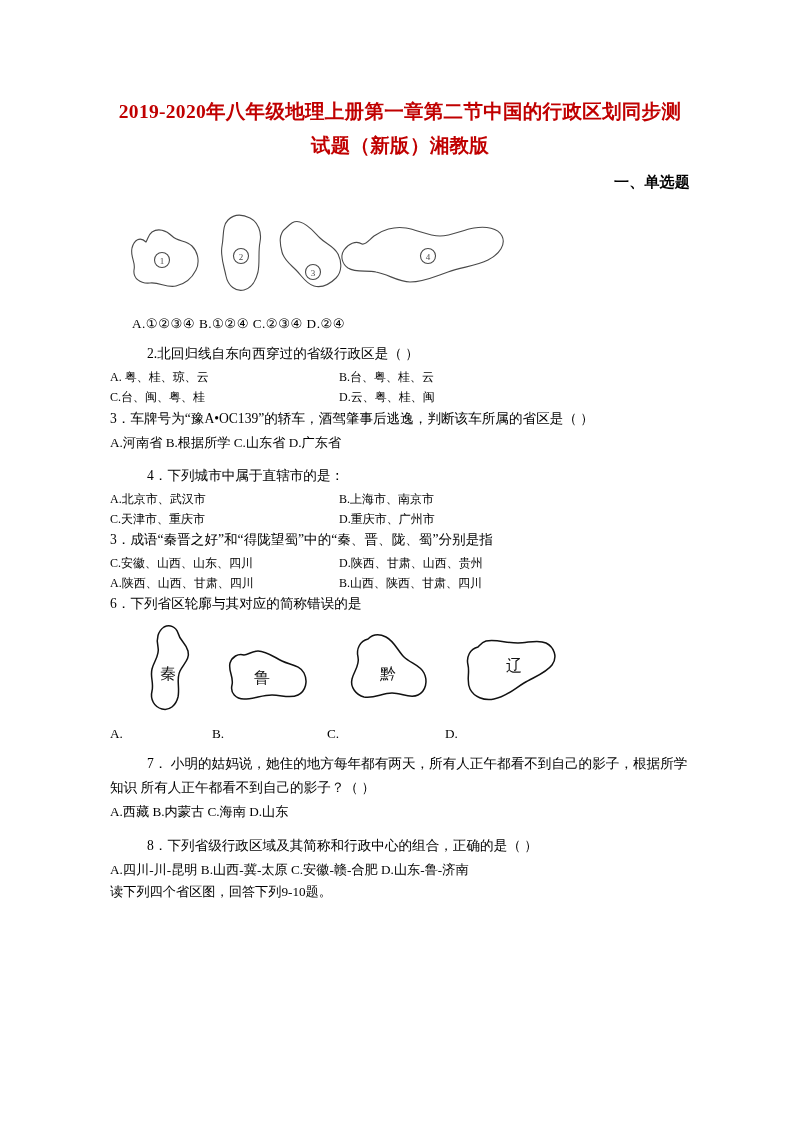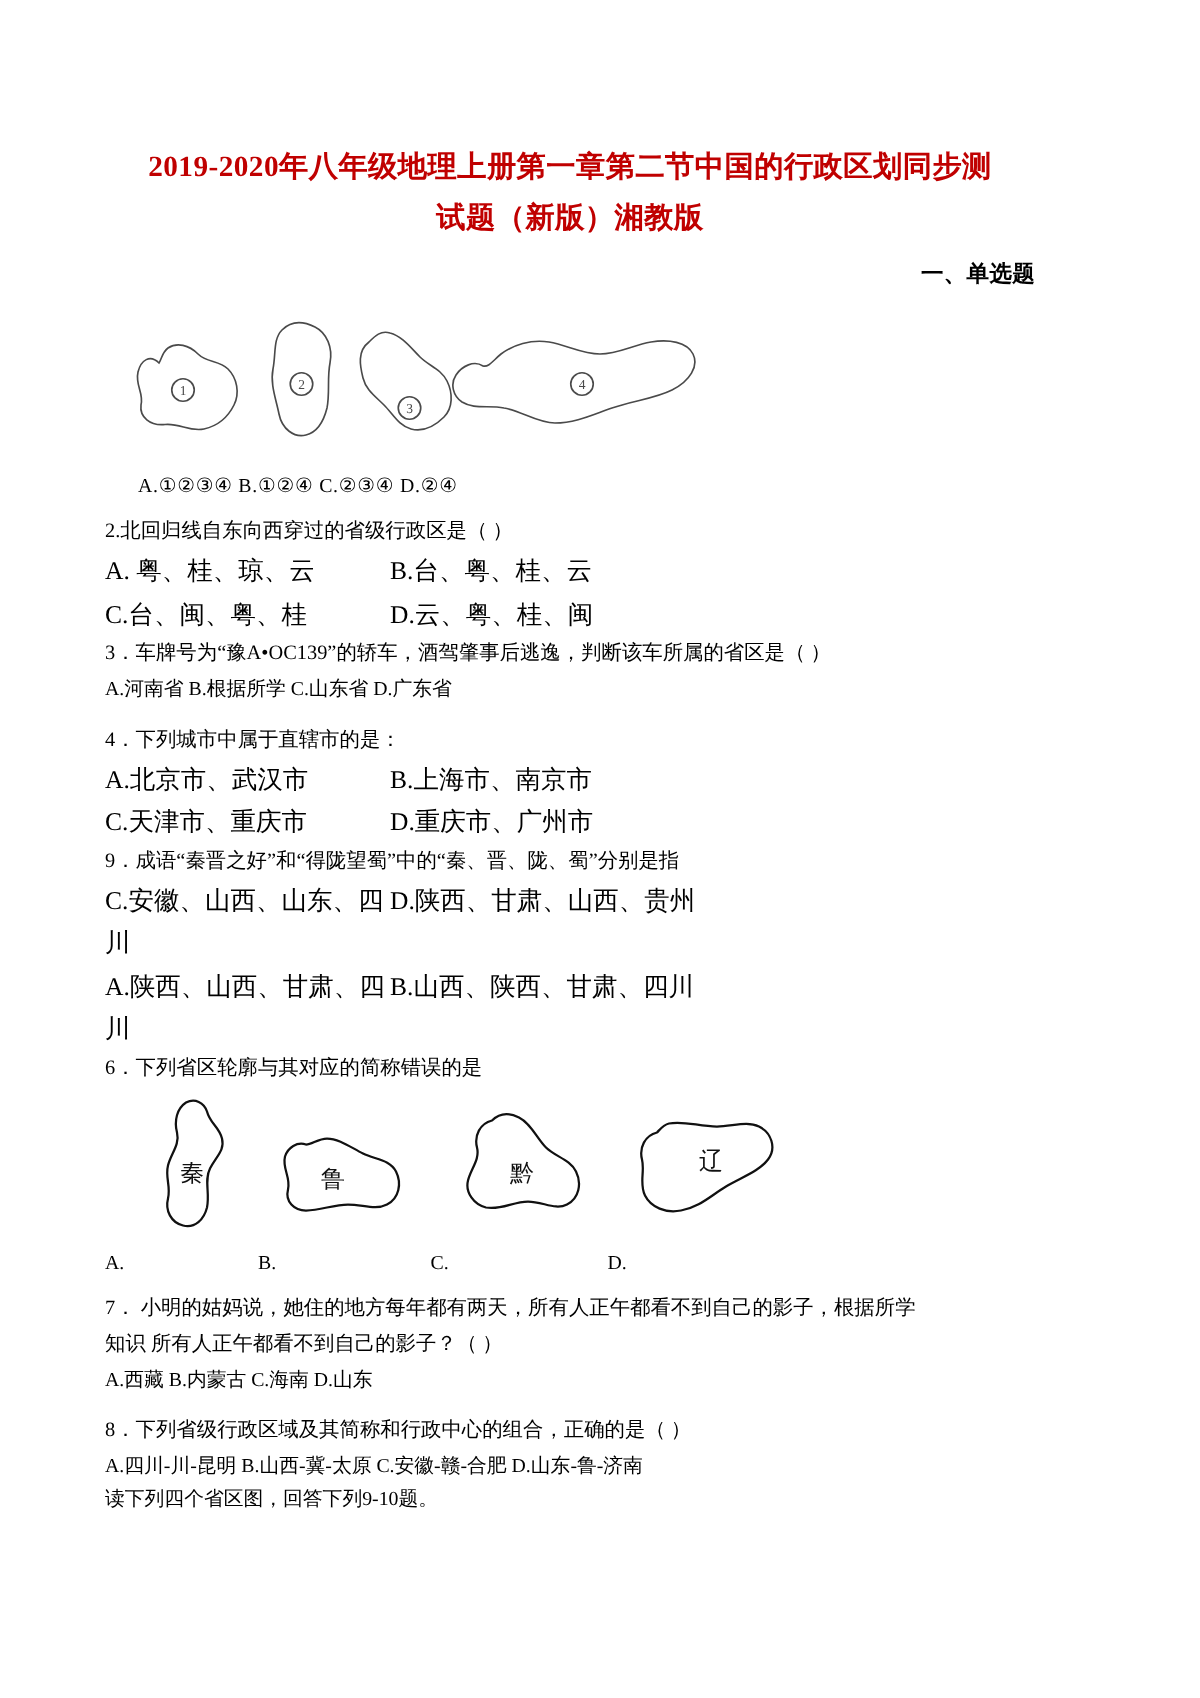--- a/index.html
+++ b/index.html
@@ -12,21 +12,21 @@
     background: #ffffff;
     font-family: "Liberation Serif", "DejaVu Serif", serif;
     color: #000000;
     -webkit-font-smoothing: antialiased;
   }
   .page {
     position: relative;
     width: 800px;
     height: 1132px;
     box-sizing: border-box;
-    padding: 95px 110px 0 70px;
+    padding: 95px 110px 0 110px;
   }
   .doc-title {
     color: #c00000;
     font-size: 19.5px;
     font-weight: bold;
     text-align: center;
     line-height: 1.75;
     letter-spacing: 0.3px;
     margin: 0 0 10px 0;
   }
@@ -35,30 +35,31 @@
     font-weight: bold;
     margin: 10px 0 6px 0;
     letter-spacing: 0.2px;
     text-align: right;
   }
   .q {
     font-size: 13.6px;
     line-height: 1.62;
     margin: 0 0 2px 0;
   }
-  .q.spaced { margin-top: 11px; }
+  .q.spaced { margin-top: 11px; margin-left: 37px; }
   .opts {
     font-size: 13.2px;
     line-height: 1.68;
     margin: 0;
   }
   .opt-row {
     display: flex;
-    font-size: 17px;
+    font-size: 12px;
     line-height: 1.68;
+    gap: 39px;
   }
   .opt-row .c1 { width: 190px; flex: 0 0 190px; }
   .opt-row .c2 { flex: 1; }
   .figure-1 {
     margin: 8px 0 4px 0;
     height: 110px;
     position: relative;
   }
   .ans-row {
     font-size: 13.2px;
@@ -139,21 +140,21 @@
   <div class="q spaced">4．下列城市中属于直辖市的是：</div>
   <div class="opt-row">
     <span class="c1">A.北京市、武汉市</span>
     <span class="c2">B.上海市、南京市</span>
   </div>
   <div class="opt-row">
     <span class="c1">C.天津市、重庆市</span>
     <span class="c2">D.重庆市、广州市</span>
   </div>
 
-  <div class="q">9．成语“秦晋之好”和“得陇望蜀”中的“秦、晋、陇、蜀”分别是指</div>
+  <div class="q">3．成语“秦晋之好”和“得陇望蜀”中的“秦、晋、陇、蜀”分别是指</div>
   <div class="opt-row">
     <span class="c1">C.安徽、山西、山东、四川</span>
     <span class="c2">D.陕西、甘肃、山西、贵州</span>
   </div>
   <div class="opt-row">
     <span class="c1">A.陕西、山西、甘肃、四川</span>
     <span class="c2">B.山西、陕西、甘肃、四川</span>
   </div>
 
   <div class="q">6．下列省区轮廓与其对应的简称错误的是</div>

